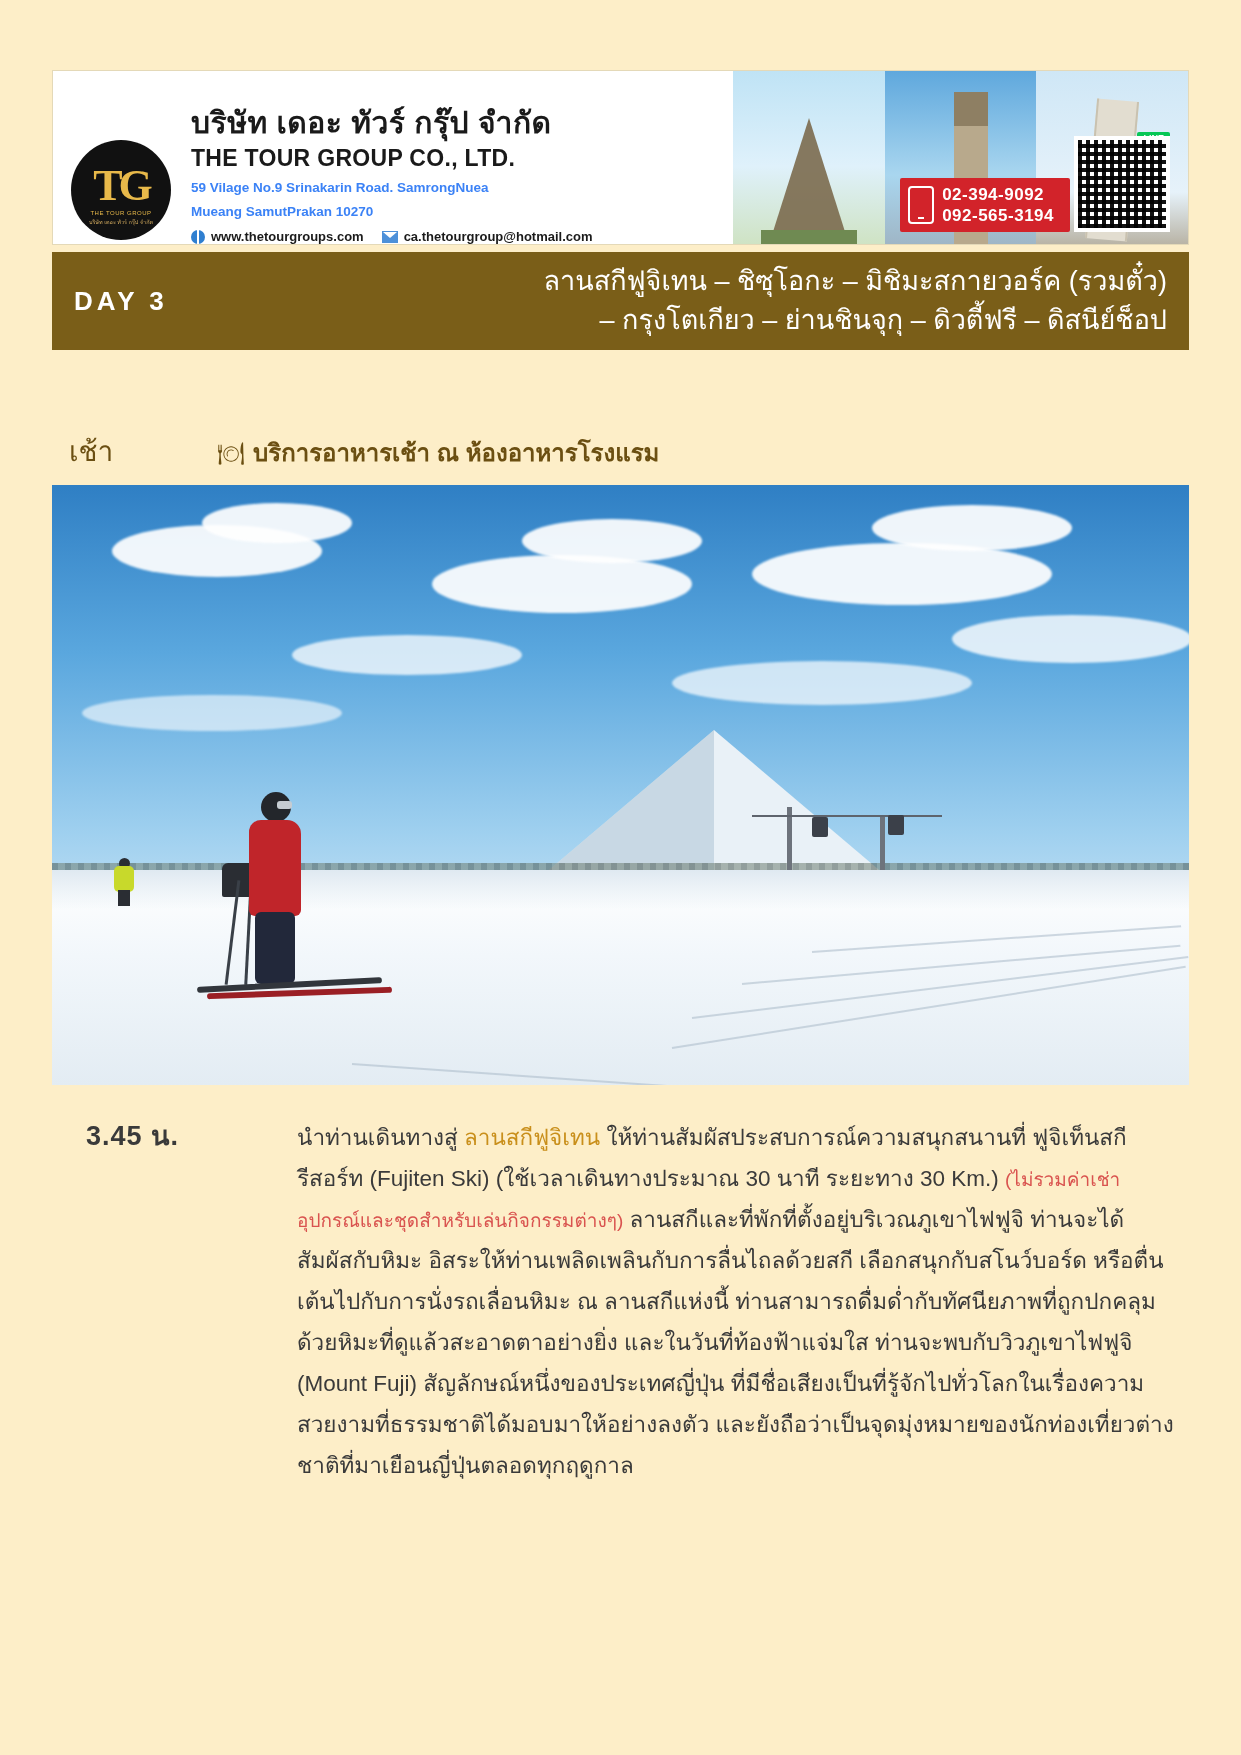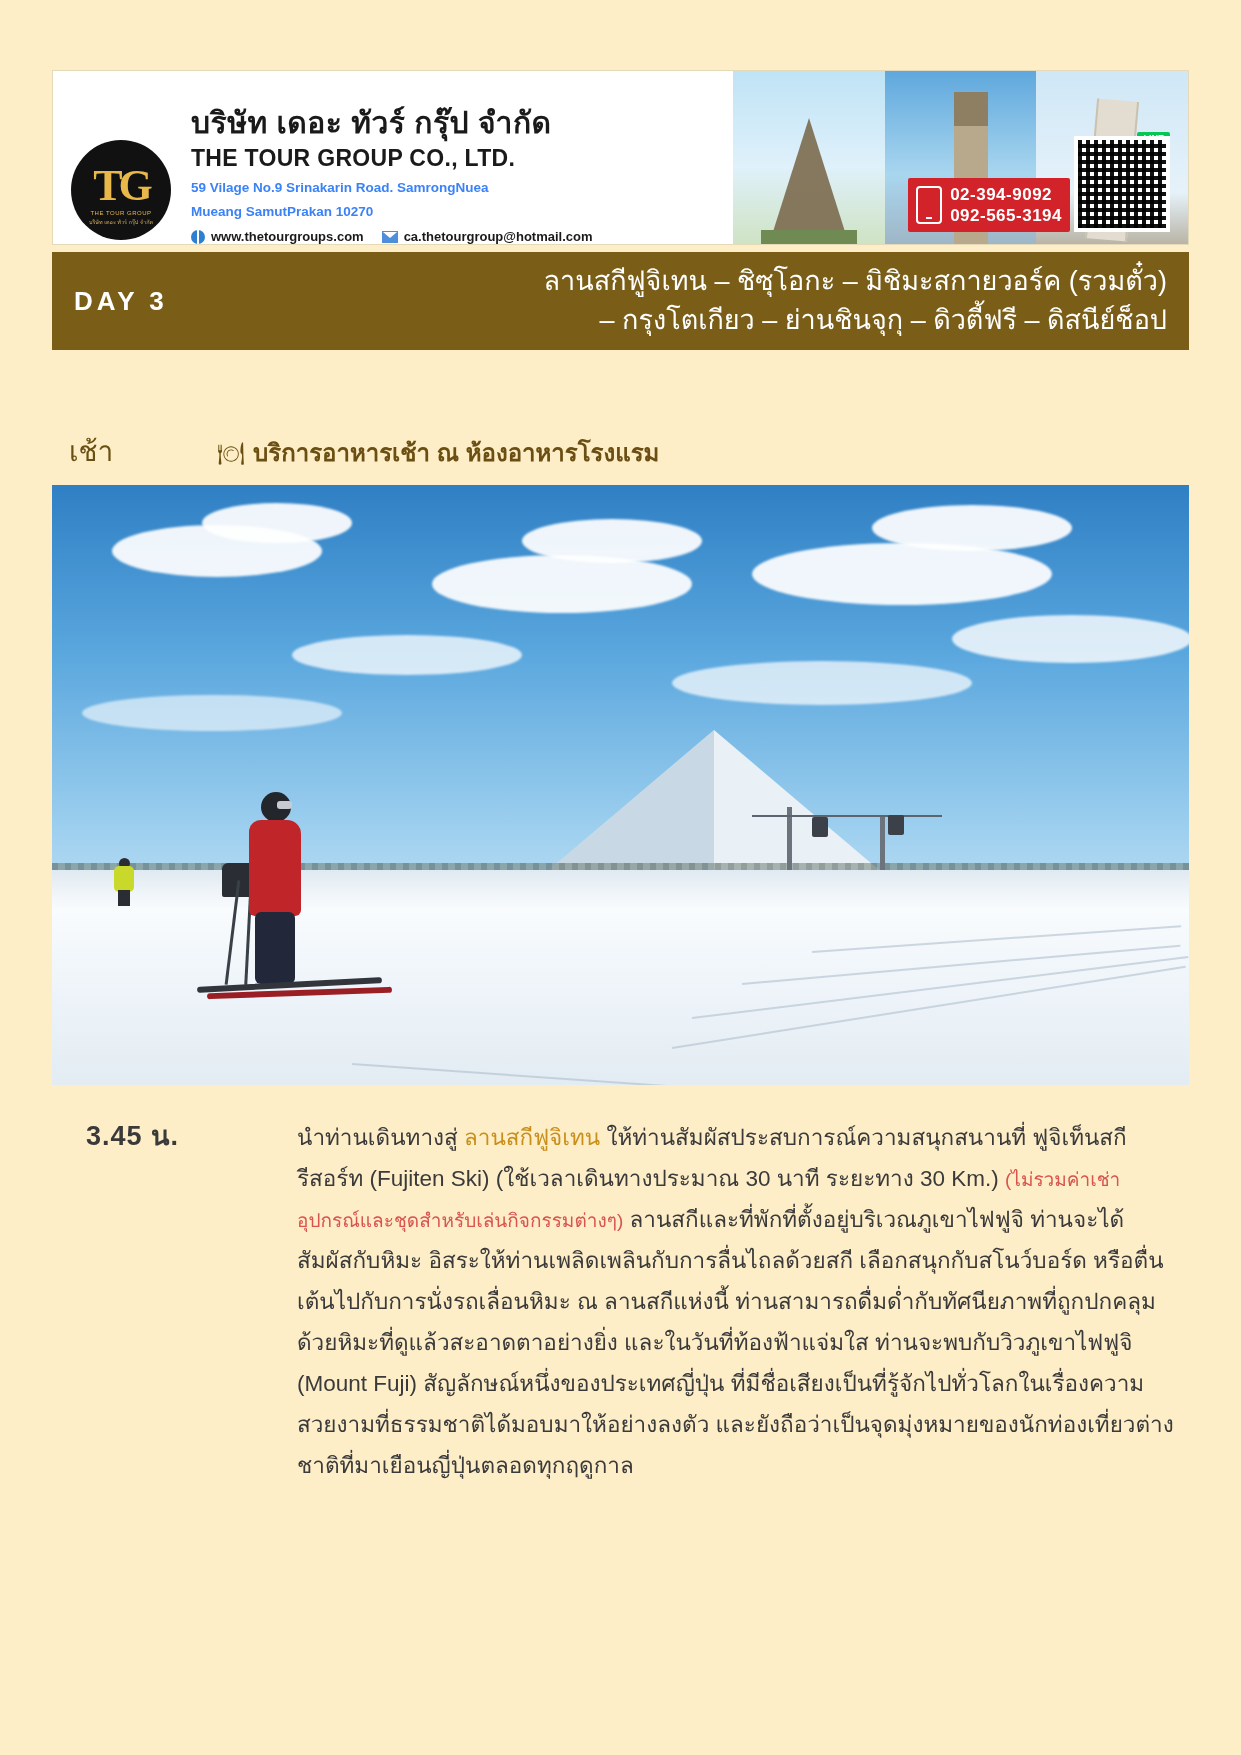--- a/index.html
+++ b/index.html
@@ -215,21 +215,21 @@
     transform: translateX(-50%) rotate(5deg);
     border-left: 2px solid #c9c2b0;
     border-right: 2px solid #c9c2b0;
   }
   .phone-badge {
     position: absolute;
     right: 118px;
     bottom: 12px;
     background: #d2232a;
     color: #ffffff;
-    padding: 6px 8px 6px 8px;
+    padding: 6px 16px 6px 8px;
     display: flex;
     align-items: center;
     border-radius: 2px;
   }
   .phone-badge .pbox {
     width: 22px;
     height: 34px;
     border: 2px solid #ffffff;
     border-radius: 4px;
     margin-right: 8px;

